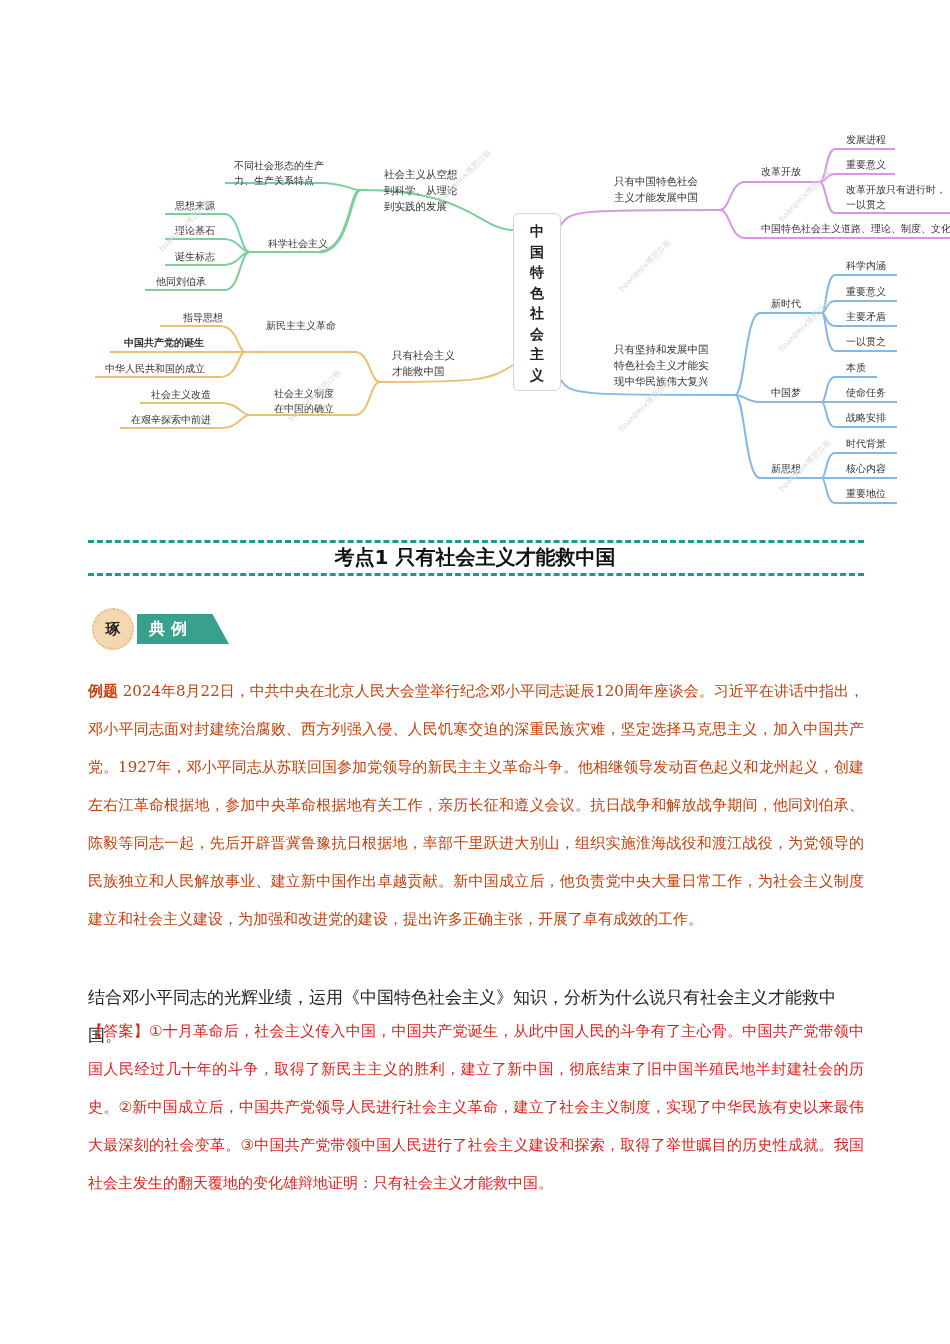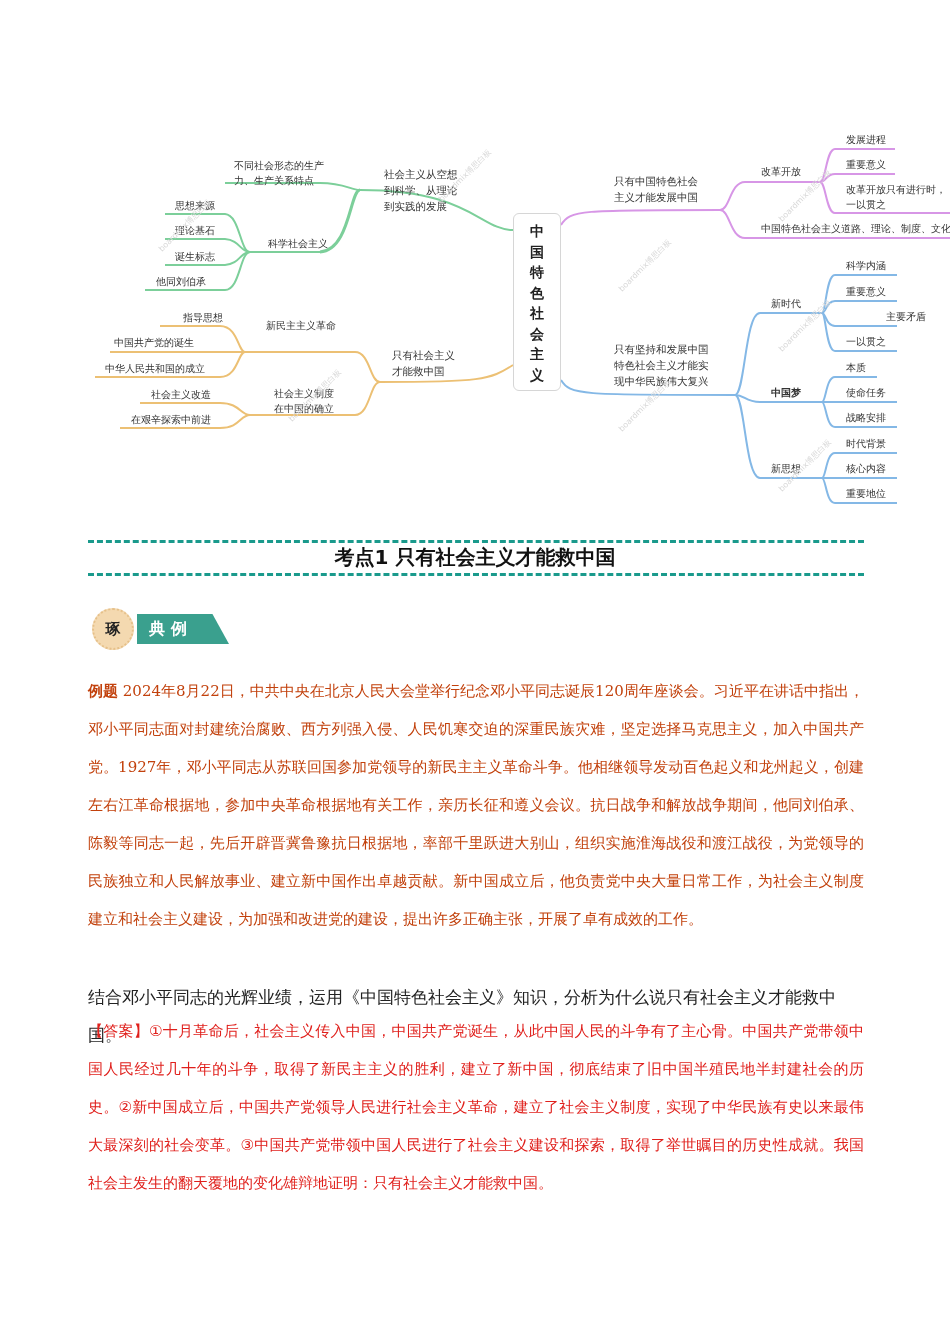--- a/index.html
+++ b/index.html
@@ -94,21 +94,21 @@
   <div class="lbl" style="left:175px;top:223px;">理论基石</div>
   <div class="lbl" style="left:175px;top:249px;">诞生标志</div>
   <div class="lbl" style="left:156px;top:274px;">他同刘伯承</div>
 
   <div class="lbl l2" style="left:392px;top:347px;">
     <div>只有社会主义</div>
     <div>才能救中国</div>
   </div>
   <div class="lbl" style="left:266px;top:318px;">新民主主义革命</div>
   <div class="lbl" style="left:162px;top:310px;margin-left:21px;">指导思想</div>
-  <div class="lbl" style="left:114px;top:335px;">中国共产党的诞生</div>
+  <div class="lbl" style="left:124px;top:335px;font-weight:bold;">中国共产党的诞生</div>
   <div class="lbl" style="left:105px;top:361px;">中华人民共和国的成立</div>
   <div class="lbl" style="left:274px;top:386px;">
     <div>社会主义制度</div>
     <div>在中国的确立</div>
   </div>
   <div class="lbl" style="left:151px;top:387px;">社会主义改造</div>
   <div class="lbl" style="left:131px;top:412px;">在艰辛探索中前进</div>
 
   <div class="lbl l2" style="left:614px;top:173px;">
     <div>只有中国特色社会</div>
@@ -124,23 +124,23 @@
   <div class="lbl" style="left:761px;top:221px;">中国特色社会主义道路、理论、制度、文化</div>
 
   <div class="lbl l2" style="left:614px;top:341px;">
     <div>只有坚持和发展中国</div>
     <div>特色社会主义才能实</div>
     <div>现中华民族伟大复兴</div>
   </div>
   <div class="lbl" style="left:771px;top:296px;">新时代</div>
   <div class="lbl" style="left:846px;top:258px;">科学内涵</div>
   <div class="lbl" style="left:846px;top:284px;">重要意义</div>
-  <div class="lbl" style="left:846px;top:309px;margin-left:40px;">主要矛盾</div>
+  <div class="lbl" style="left:846px;top:309px;">主要矛盾</div>
   <div class="lbl" style="left:846px;top:334px;">一以贯之</div>
-  <div class="lbl" style="left:771px;top:385px;font-weight:bold;">中国梦</div>
+  <div class="lbl" style="left:771px;top:385px;">中国梦</div>
   <div class="lbl" style="left:846px;top:360px;">本质</div>
   <div class="lbl" style="left:846px;top:385px;">使命任务</div>
   <div class="lbl" style="left:846px;top:410px;">战略安排</div>
   <div class="lbl" style="left:771px;top:461px;">新思想</div>
   <div class="lbl" style="left:846px;top:436px;">时代背景</div>
   <div class="lbl" style="left:846px;top:461px;">核心内容</div>
   <div class="lbl" style="left:846px;top:486px;">重要地位</div>
 
   <div class="wm" style="left:150px;top:220px;">boardmix博思白板</div>
   <div class="wm" style="left:280px;top:390px;">boardmix博思白板</div>

